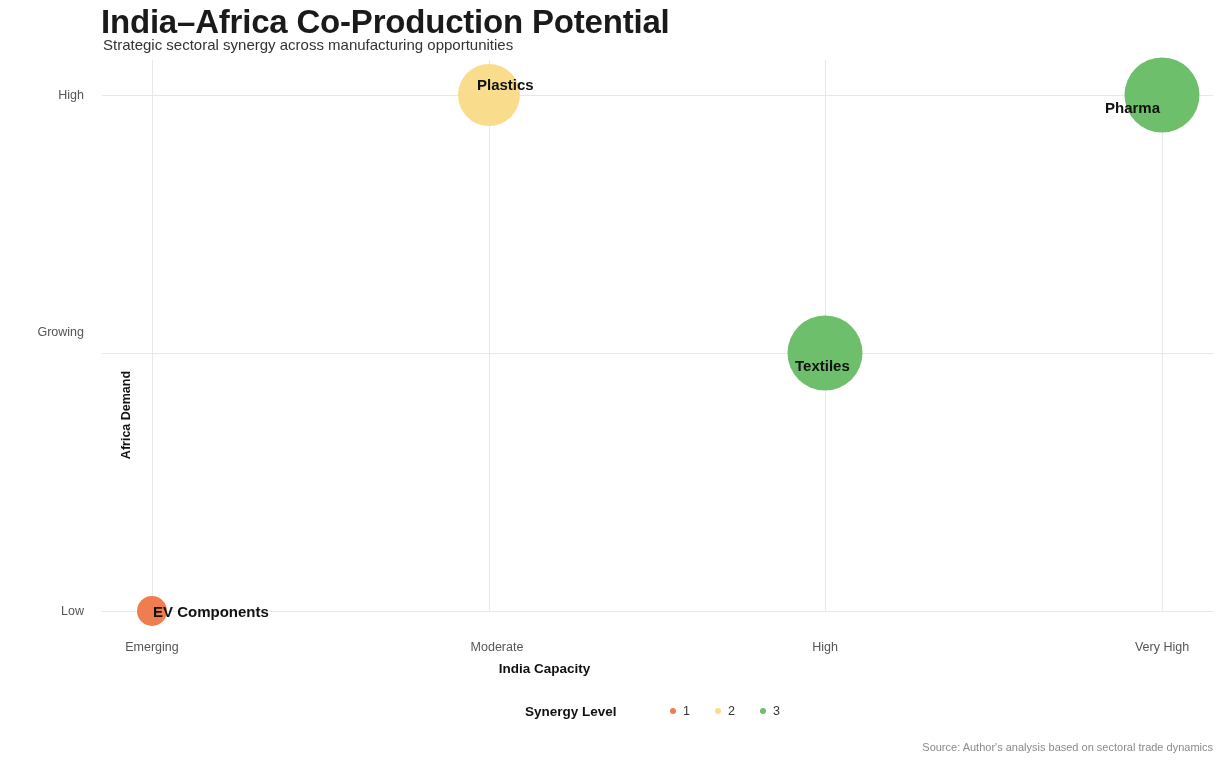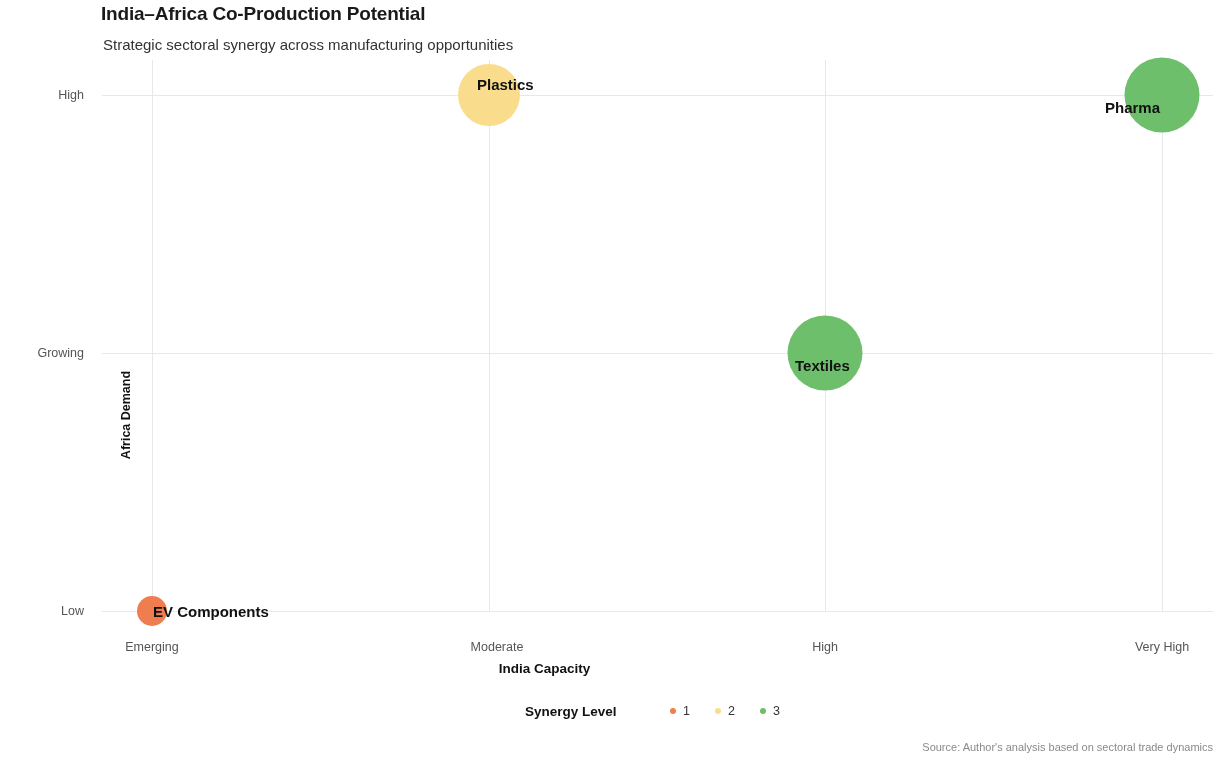--- a/index.html
+++ b/index.html
@@ -15,21 +15,21 @@
     font-family: "Liberation Sans", sans-serif;
     color: #222222;
     -webkit-font-smoothing: antialiased;
   }
 
   
   .chart-title {
     position: absolute;
     left: 101px;
     top: 3px;
-    font-size: 19px;
+    font-size: 33px;
     font-weight: bold;
     color: #1a1a1a;
     letter-spacing: -0.2px;
     white-space: nowrap;
   }
   .chart-subtitle {
     position: absolute;
     left: 103px;
     top: 36px;
     font-size: 15px;
@@ -194,21 +194,21 @@
   <div class="bubble-label" style="left:1003px; top:47px;">Pharma</div>
 
   <div class="bubble-label" style="left:665px; top:305px;margin-left:28px;">Textiles</div>
 
   <div class="bubble-label" style="left:51px; top:551px;">EV Components</div>
 
   <div class="ylabel">Africa Demand</div>
 </div>
 
 <div class="ytick" style="top:95px;">High</div>
-<div class="ytick" style="top:353px;">Growing</div>
+<div class="ytick" style="top:332px;">Growing</div>
 <div class="ytick" style="top:611px;">Low</div>
 
 <div class="xtick" style="left:152px;">Emerging</div>
 <div class="xtick" style="left:489px;margin-left:8px;">Moderate</div>
 <div class="xtick" style="left:825px;">High</div>
 <div class="xtick" style="left:1162px;">Very High</div>
 
 <div class="xlabel">India Capacity</div>
 
 <div class="legend">

